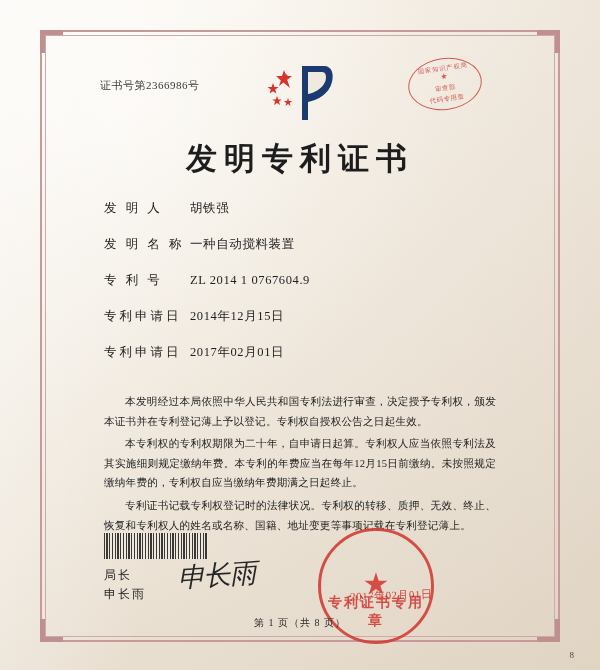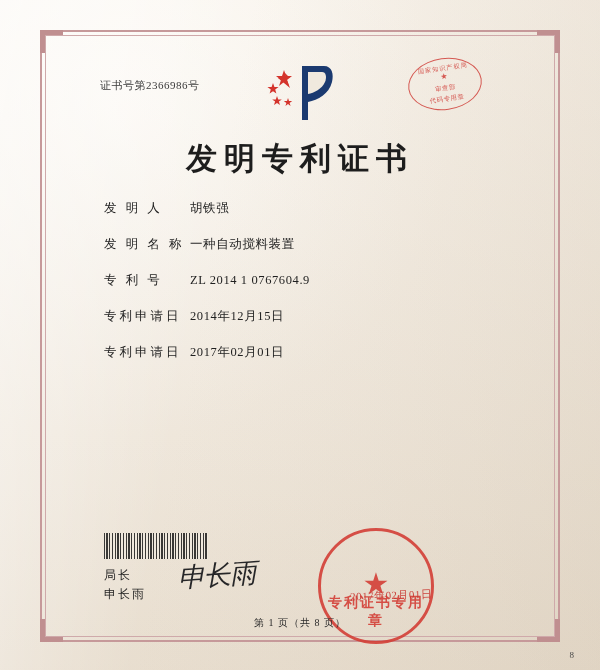--- a/index.html
+++ b/index.html
@@ -334,20 +334,23 @@
     </div>
     <div class="field-row">
       <span class="field-label">专利申请日</span><span class="field-value">2014年12月15日</span>
     </div>
     <div class="field-row">
       <span class="field-label">专利申请日</span><span class="field-value">2017年02月01日</span>
     </div>
   </div>
 
   <div class="body-text">
+    <p>本发明经过本局依照中华人民共和国专利法进行审查，决定授予专利权，颁发本证书并在专利登记薄上予以登记。专利权自授权公告之日起生效。</p>
+    <p>本专利权的专利权期限为二十年，自申请日起算。专利权人应当依照专利法及其实施细则规定缴纳年费。本专利的年费应当在每年12月15日前缴纳。未按照规定缴纳年费的，专利权自应当缴纳年费期满之日起终止。</p>
+    <p>专利证书记载专利权登记时的法律状况。专利权的转移、质押、无效、终止、恢复和专利权人的姓名或名称、国籍、地址变更等事项记载在专利登记薄上。</p>
   </div>
 
   <div class="barcode"></div>
 
   <div class="sig-block">
     <div>局长</div>
     <div>申长雨</div>
   </div>
 
   <div class="signature">申长雨</div>

